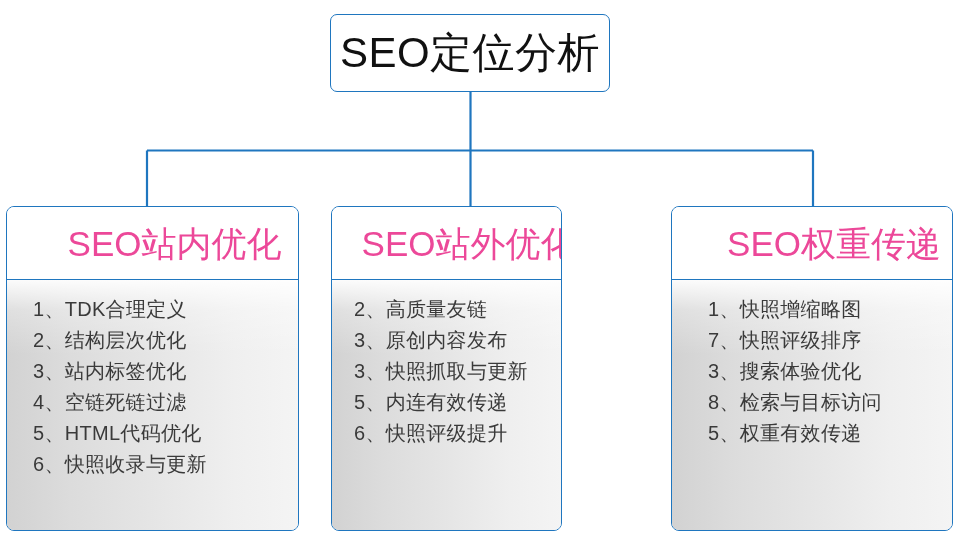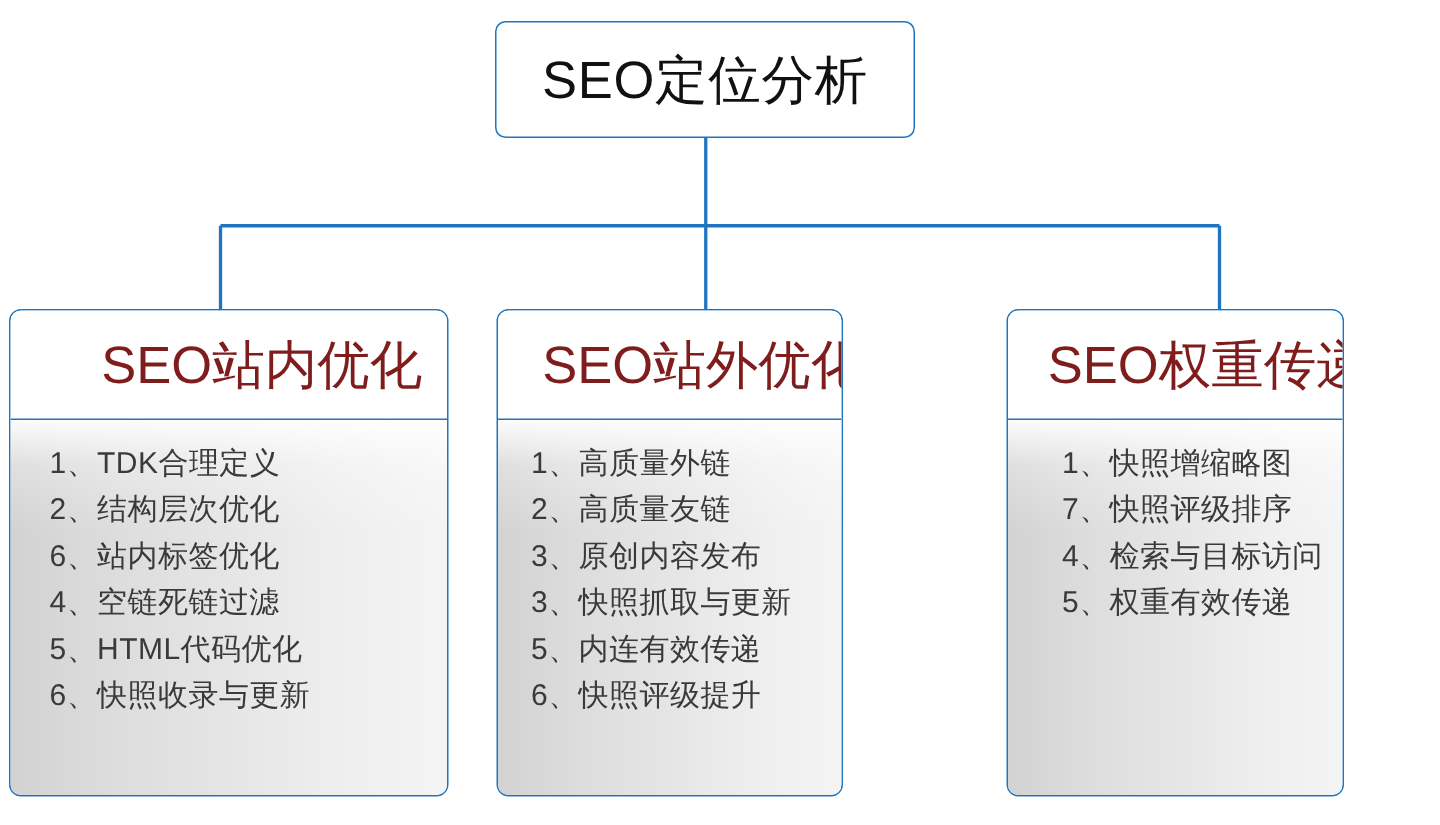--- a/index.html
+++ b/index.html
@@ -38,55 +38,55 @@
     height: 78px;
     box-sizing: border-box;
     border: 1.4px solid #1f76bf;
     border-radius: 7px;
     background: #ffffff;
     display: flex;
     align-items: center;
     justify-content: center;
   }
   .root-label {
-    font-size: 35px;
+    font-size: 42px;
     color: #111111;
     letter-spacing: 0.5px;
     line-height: 1;
     white-space: nowrap;
   }
 
   
   .branch {
     position: absolute;
     top: 206px;
     box-sizing: border-box;
     border: 1.4px solid #1f76bf;
     border-radius: 8px;
     background: #ffffff;
     overflow: hidden;
     display: flex;
     flex-direction: column;
   }
   .branch-1 { left: 6px;   width: 293px; height: 325px; }
   .branch-2 { left: 331px; width: 231px; height: 325px; }
-  .branch-3 { left: 671px; width: 225px; height: 325px; }
+  .branch-3 { left: 671px; width: 282px; height: 325px; }
 
   .branch-header {
     height: 72px;
     flex: 0 0 72px;
     background: #ffffff;
     border-bottom: 1.4px solid #1f76bf;
     display: flex;
     align-items: center;
     justify-content: center;
   }
   .branch-title {
     font-size: 35px;
-    color: #7f1d1d;
+    color: #ec4899;
     line-height: 1;
     white-space: nowrap;
     margin-left: 44px;
   }
 
   .branch-body {
     flex: 1 1 auto;
     position: relative;
     background:
       linear-gradient(to bottom,
@@ -145,51 +145,51 @@
   </div>
 
   <div class="branch branch-1">
     <div class="branch-header">
       <span class="branch-title">SEO站内优化</span>
     </div>
     <div class="branch-body">
       <ul class="item-list">
         <li>1、TDK合理定义</li>
         <li>2、结构层次优化</li>
-        <li>6、站内标签优化</li>
+        <li>3、站内标签优化</li>
         <li>4、空链死链过滤</li>
         <li>5、HTML代码优化</li>
         <li>6、快照收录与更新</li>
       </ul>
     </div>
   </div>
 
   <div class="branch branch-2">
     <div class="branch-header">
       <span class="branch-title">SEO站外优化</span>
     </div>
     <div class="branch-body">
       <ul class="item-list">
-        <li>1、高质量外链</li>
         <li>2、高质量友链</li>
         <li>3、原创内容发布</li>
         <li>3、快照抓取与更新</li>
         <li>5、内连有效传递</li>
         <li>6、快照评级提升</li>
       </ul>
     </div>
   </div>
 
   <div class="branch branch-3">
     <div class="branch-header">
       <span class="branch-title">SEO权重传递</span>
     </div>
     <div class="branch-body">
       <ul class="item-list">
         <li>1、快照增缩略图</li>
         <li>7、快照评级排序</li>
-        <li>4、检索与目标访问</li>
+        <li>3、搜索体验优化</li>
+        <li>8、检索与目标访问</li>
         <li>5、权重有效传递</li>
       </ul>
     </div>
   </div>
 
 </div>
 
 </body></html>

